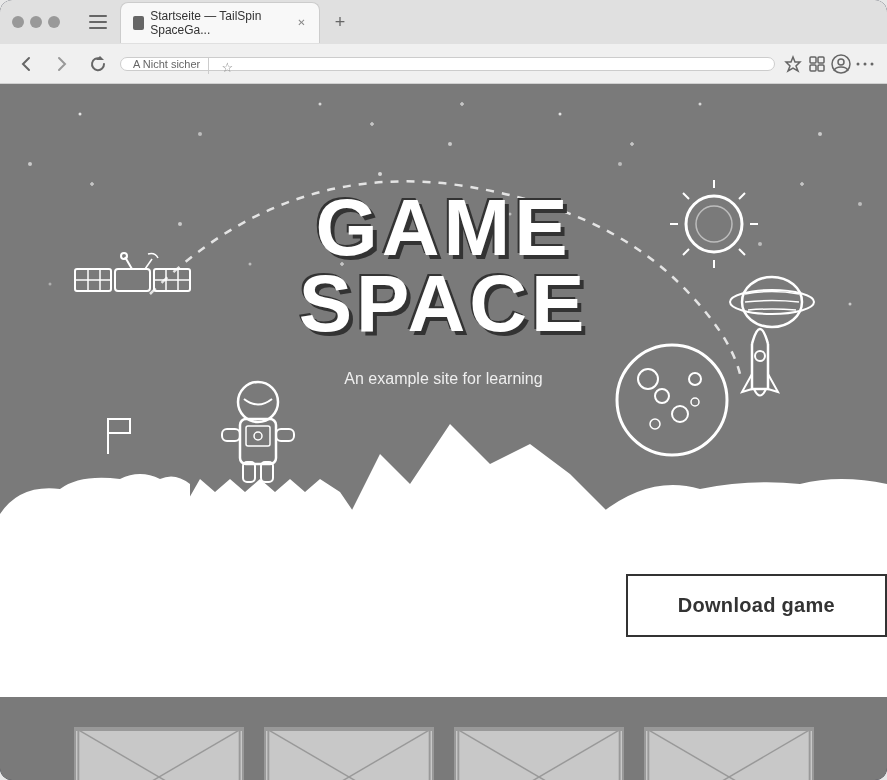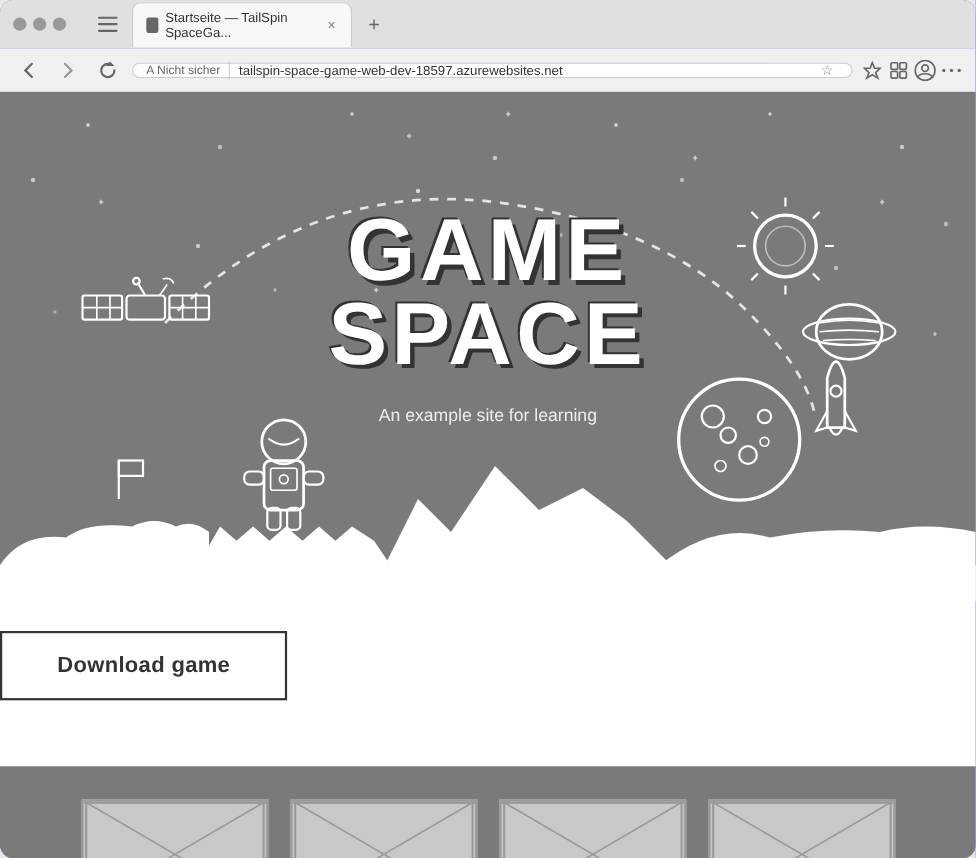--- a/index.html
+++ b/index.html
@@ -8,21 +8,21 @@
       height: 780px;
       background: #e8e8e8;
       font-family: -apple-system, BlinkMacSystemFont, 'Segoe UI', sans-serif;
       overflow: hidden;
     }
 
     
     .browser-window {
       width: 887px;
       height: 780px;
-      background: #8b5cf6;
+      background: #0f172a;
       border-radius: 12px;
       overflow: hidden;
       display: flex;
       flex-direction: column;
     }
 
     .title-bar {
       background: #e0e0e0;
       height: 44px;
       display: flex;
@@ -119,21 +119,20 @@
       cursor: pointer;
     }
 
     .address-bar {
       flex: 1;
       background: #fff;
       border: 1px solid #ccc;
       border-radius: 20px;
       height: 14px;
       display: flex;
-      align-items: center;
       padding: 0 12px;
       gap: 8px;
     }
 
     .security-badge {
       font-size: 11px;
       color: #666;
       white-space: nowrap;
     }
 
@@ -221,21 +220,21 @@
       left: 0;
       right: 0;
       bottom: 0;
       pointer-events: none;
     }
 
     
     .download-section {
       background: #fff;
       display: flex;
-      justify-content: flex-start;
+      justify-content: flex-end;
       align-items: center;
       padding: 60px 0;
     }
 
     .download-btn {
       border: 2px solid #333;
       background: #fff;
       padding: 18px 50px;
       font-size: 20px;
       font-weight: 600;
@@ -327,21 +326,20 @@
     <div class="nav-btn">
       <svg width="16" height="16" viewBox="0 0 16 16">
           <path d="M14 8 A6 6 0 1 1 10 2.5" stroke="#666" stroke-width="2" fill="none" stroke-linecap="round"></path>
           <polygon points="10,0 14,4 6,4" fill="#666"></polygon>
         </svg>
     </div>
 
     <div class="address-bar">
       <span class="security-badge">A Nicht sicher</span>
       <div class="address-separator"></div>
-      <span class="address-url">tailspin-space-game-web-dev-18597.azurewebsites.net</span>
       <div class="address-actions">
         <div class="address-icon">☆</div>
       </div>
     </div>
 
     <div class="nav-extra">
       <div class="address-icon">
         <svg width="18" height="18" viewBox="0 0 18 18">
             <path d="M9 2 L11 7 H16 L12 11 L14 16 L9 13 L4 16 L6 11 L2 7 H7 Z" stroke="#666" stroke-width="1.5" fill="none"></path>
           </svg>

